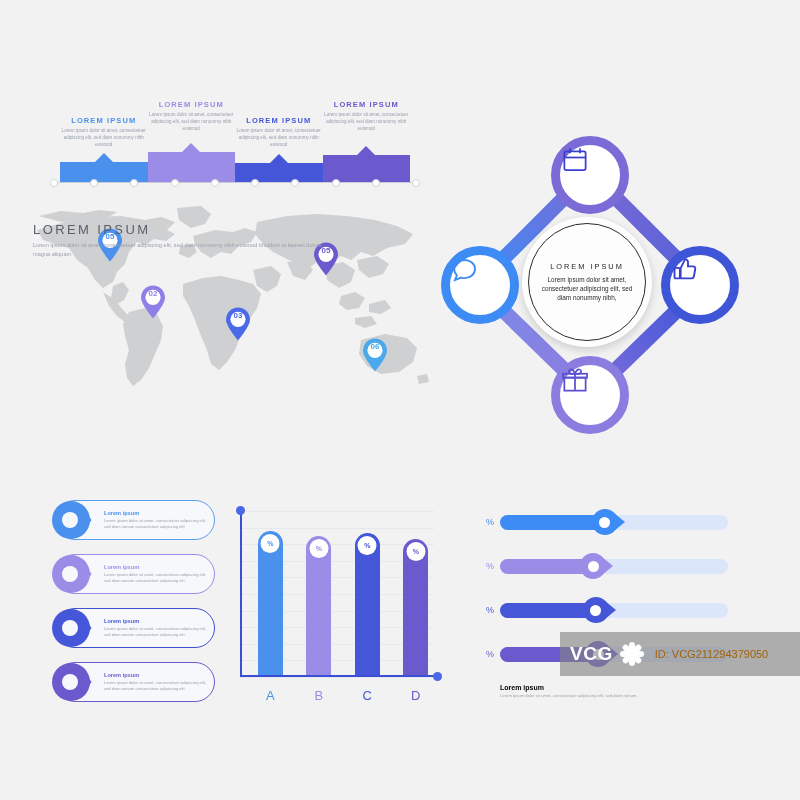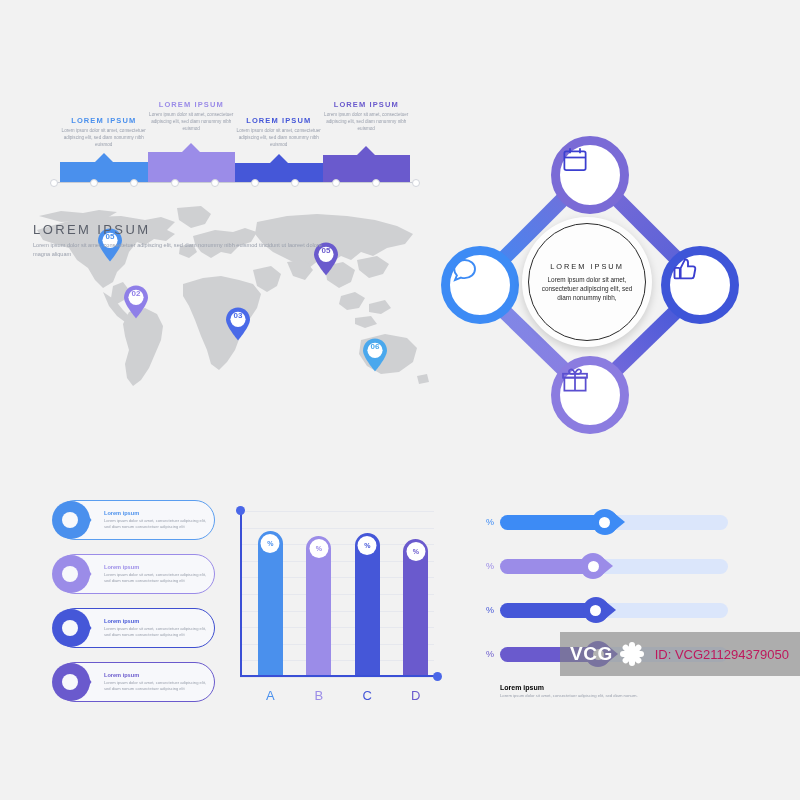--- a/index.html
+++ b/index.html
@@ -161,21 +161,21 @@
   #wm {
     position: absolute; left: 560px; top: 632px; width: 240px; height: 44px;
     background: rgba(130,130,130,.62); display: flex; align-items: center;
   }
   #wm .logo { font-size: 19px; font-weight: bold; color: #fff; margin-left: 10px; letter-spacing: .5px; }
   #wm .burst { position: relative; width: 34px; height: 34px; margin-left: 2px; }
   #wm .burst b {
     position: absolute; left: 50%; top: 50%; width: 6px; height: 12px;
     background: #fff; border-radius: 3px; transform-origin: 50% 0;
   }
-  #wm .id { font-size: 13px; color: #be185d; margin-left: 6px; }
+  #wm .id { font-size: 11px; color: #a16207; margin-left: 6px; }
 </style>
 </head>
 <body>
 
 <div class="canvas">
 
   <div id="timeline">
     <div class="tl-labels">
         <div class="tl-label" style="left: -0.25px; width: 88px; top: 16px;">
           <div class="ttl-sm" style="color: rgb(74, 144, 237);">LOREM IPSUM</div>
@@ -269,21 +269,21 @@
       </g>
     </svg>
     <div id="map-pins">
         <div class="pin" style="left: 72px; top: 28px;">
           <svg width="26" height="34" viewBox="0 0 26 34">
             <path d="M13 33.5C13 33.5 25 19.5 25 12.6 25 5.9 19.6 0.5 13 0.5S1 5.9 1 12.6C1 19.5 13 33.5 13 33.5z" fill="#4a90ed"></path>
             <circle cx="13" cy="12.3" r="7.6" fill="#ffffff"></circle>
           </svg>
           <div class="num" style="color:#4a90ed">05</div>
         </div>
-        <div class="pin" style="left: 98px; top: 85px;">
+        <div class="pin" style="left: 115px; top: 85px;">
           <svg width="26" height="34" viewBox="0 0 26 34">
             <path d="M13 33.5C13 33.5 25 19.5 25 12.6 25 5.9 19.6 0.5 13 0.5S1 5.9 1 12.6C1 19.5 13 33.5 13 33.5z" fill="#8f7fe8"></path>
             <circle cx="13" cy="12.3" r="7.6" fill="#ffffff"></circle>
           </svg>
           <div class="num" style="color:#8f7fe8">02</div>
         </div>
         <div class="pin" style="left: 200px; top: 107px;">
           <svg width="26" height="34" viewBox="0 0 26 34">
             <path d="M13 33.5C13 33.5 25 19.5 25 12.6 25 5.9 19.6 0.5 13 0.5S1 5.9 1 12.6C1 19.5 13 33.5 13 33.5z" fill="#4a6ae8"></path>
             <circle cx="13" cy="12.3" r="7.6" fill="#ffffff"></circle>

